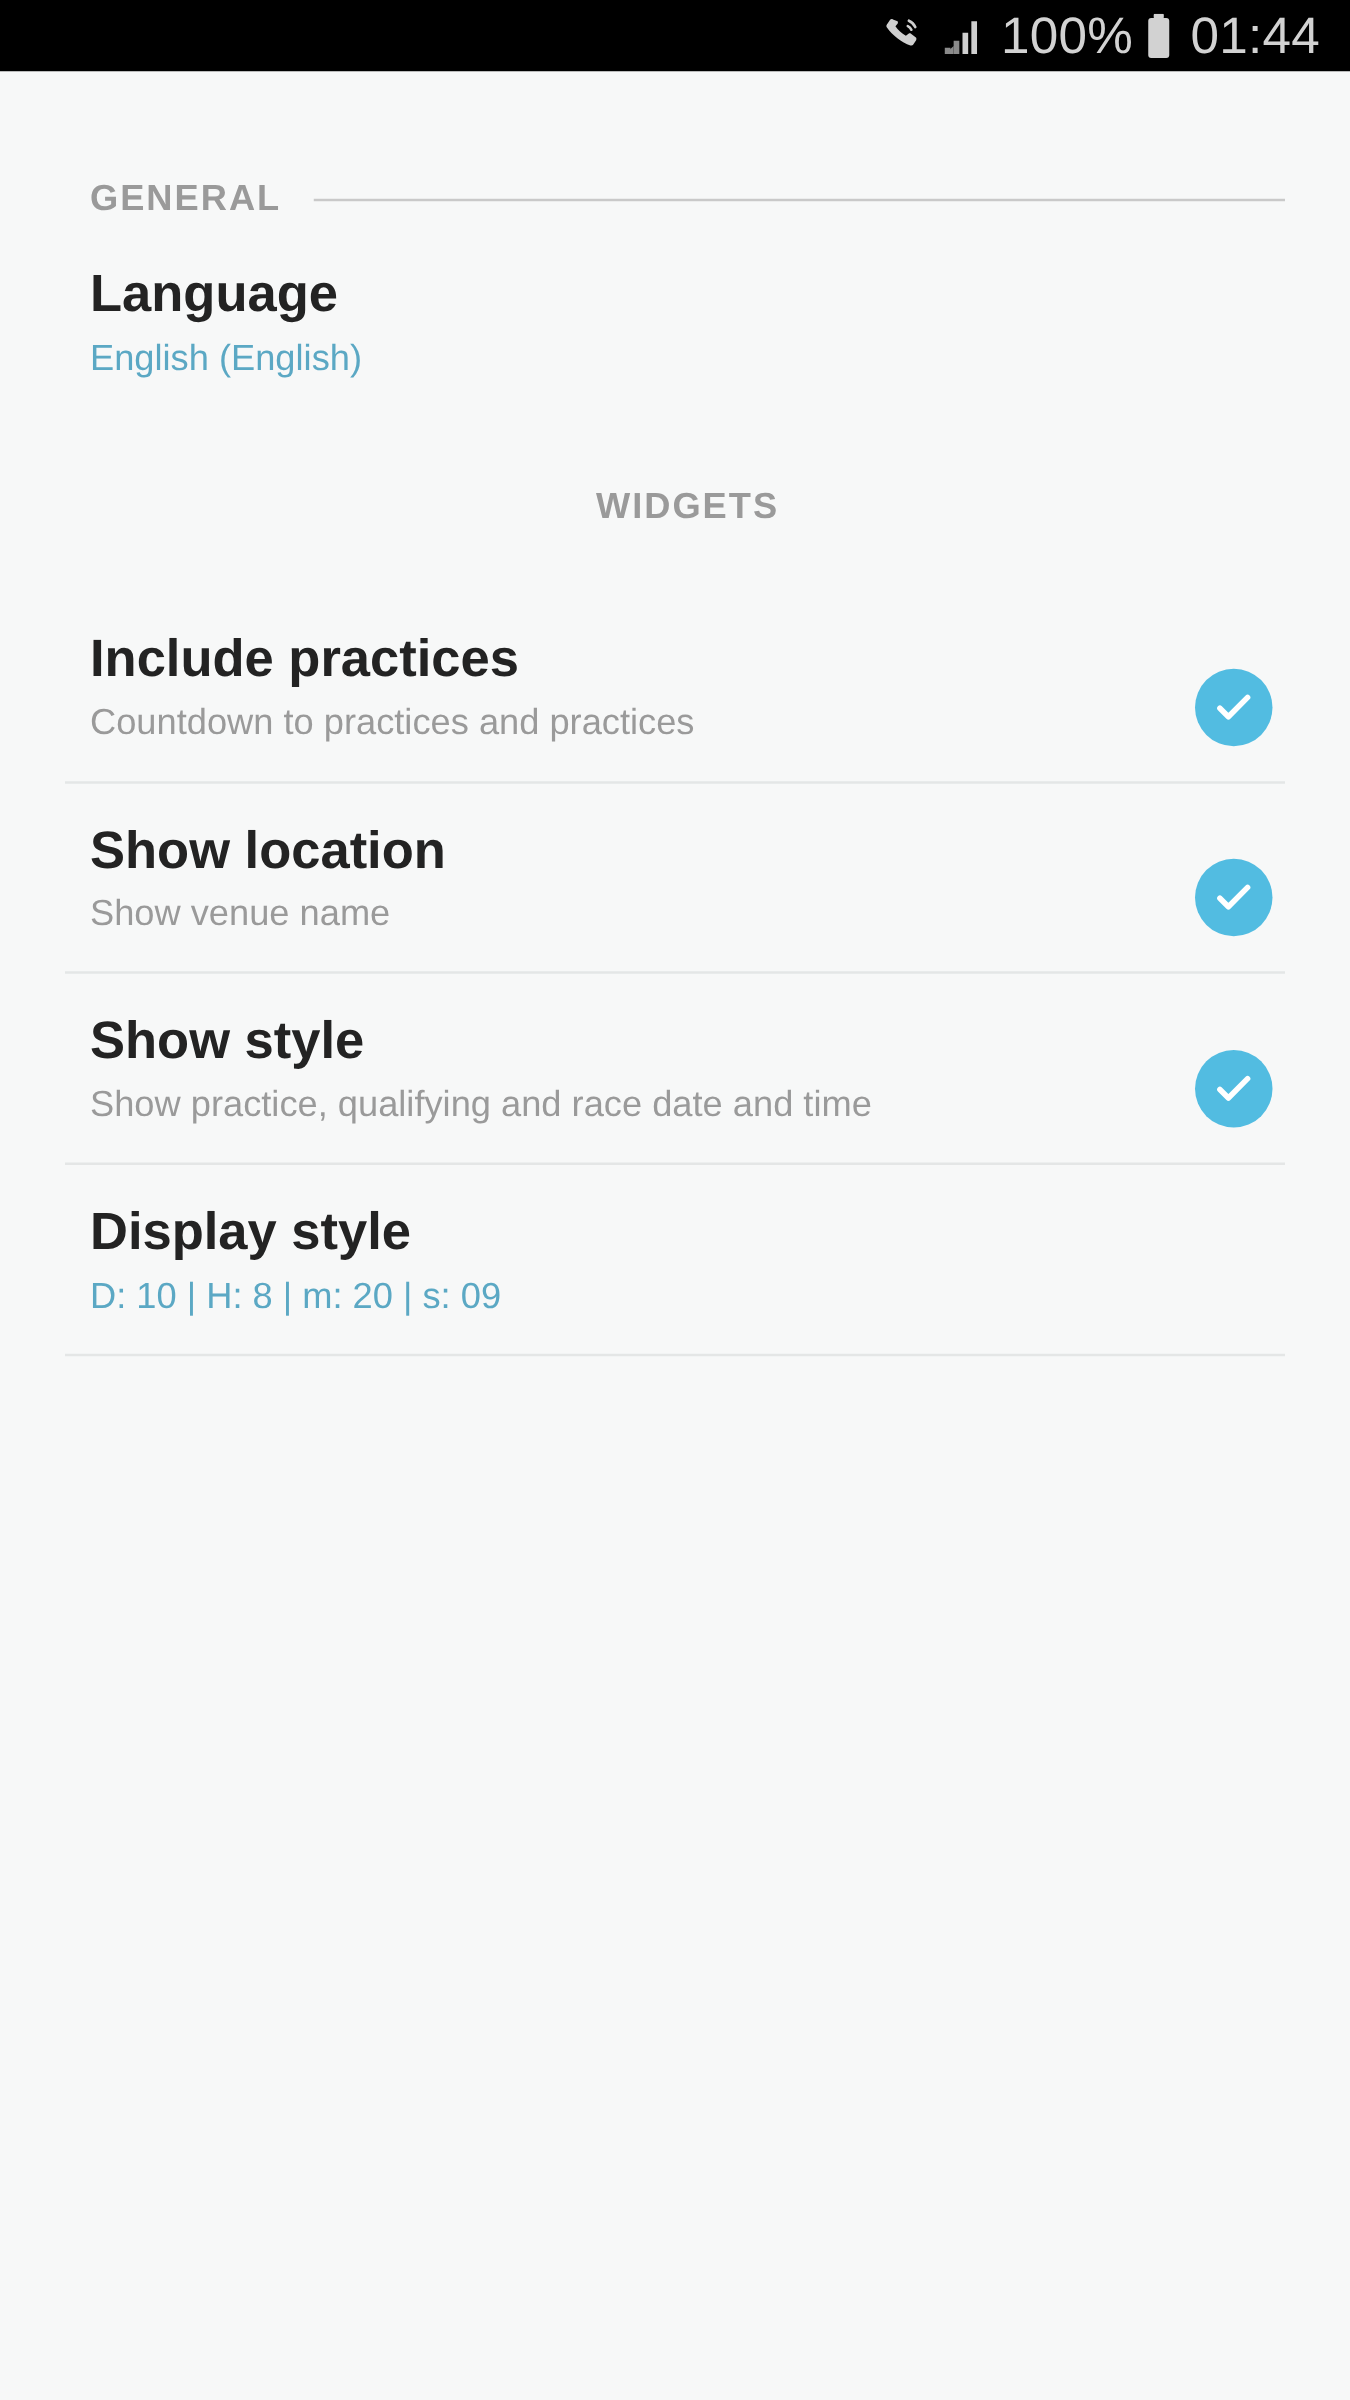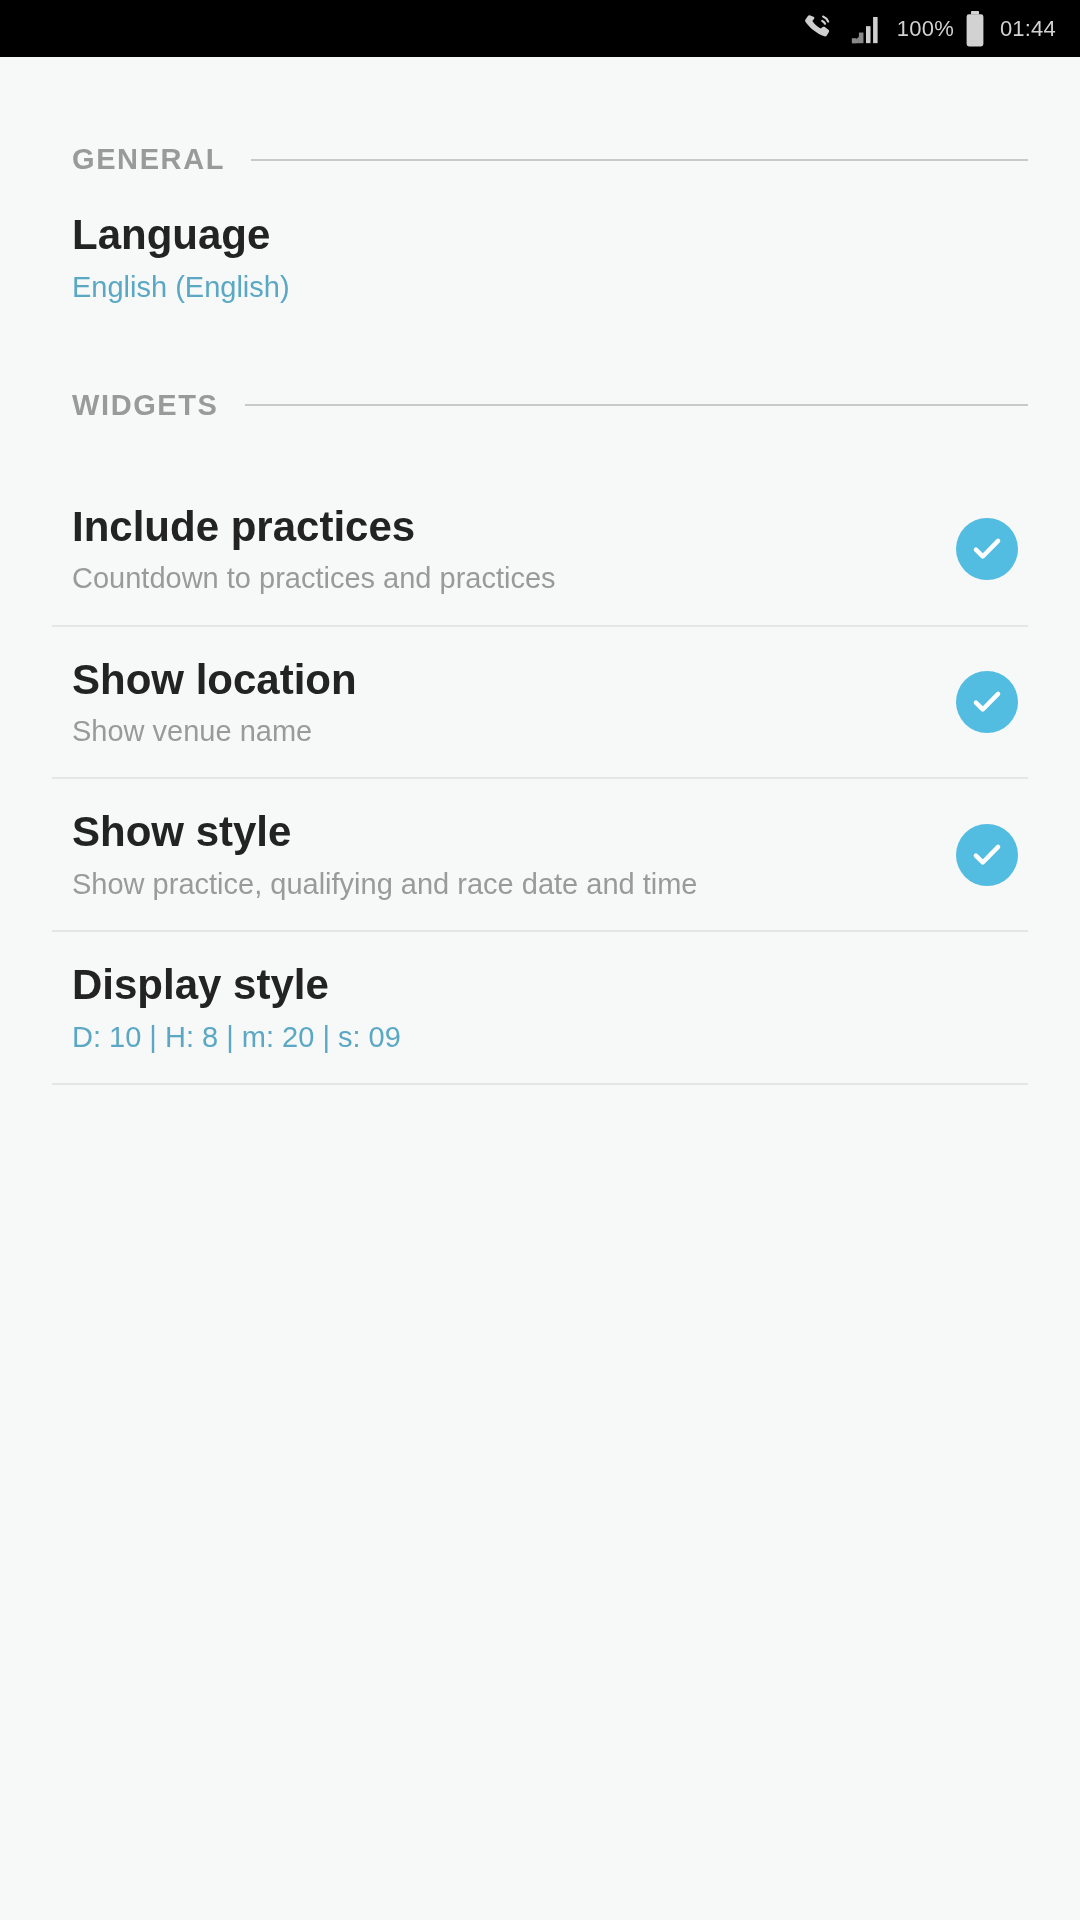--- a/index.html
+++ b/index.html
@@ -33,21 +33,21 @@
     padding-right:24px;
   }
   .status-right {
     display:flex;
     align-items:center;
     gap:14px;
   }
   .sb-icon { display:flex; align-items:center; }
   .sb-text {
     color:#d2d2d2;
-    font-size:22px;
+    font-size:41px;
     letter-spacing:0.2px;
     line-height:1;
     font-family:"Liberation Sans", sans-serif;
   }
   .sb-battery-text { margin-right:-4px; }
 
   
   .content {
     padding:0 0 0 0;
   }
@@ -66,27 +66,27 @@
     white-space:nowrap;
   }
   .section-header .rule {
     flex:1;
     height:2px;
     background:#c9c9c9;
     margin-left:26px;
   }
 
   .sec-general { margin-top:86px;justify-content:flex-end; }
-  .sec-widgets { margin-top:0; }
+  .sec-widgets { margin-top:0;flex-direction:column; }
 
   
   .row {
     position:relative;
     display:flex;
-    align-items:center;
+    align-items:flex-end;
     padding:0 62px 0 72px;
     min-height:100px;
   }
   .row .texts { flex:1; padding-right:30px; }
 
   .row-title {
     color:#232323;
     font-size:42px;
     line-height:1.18;
     font-weight:bold;

